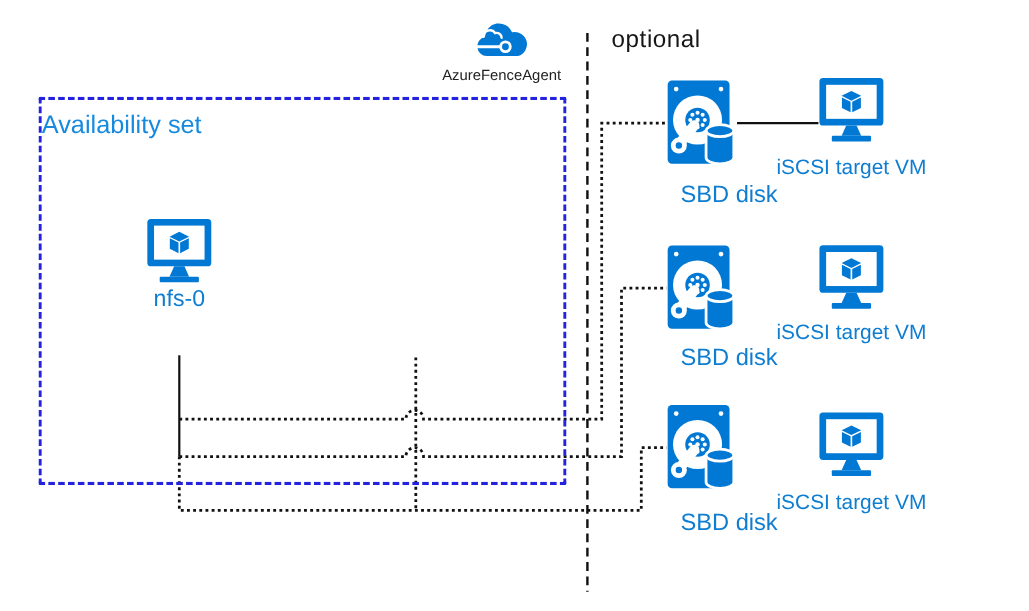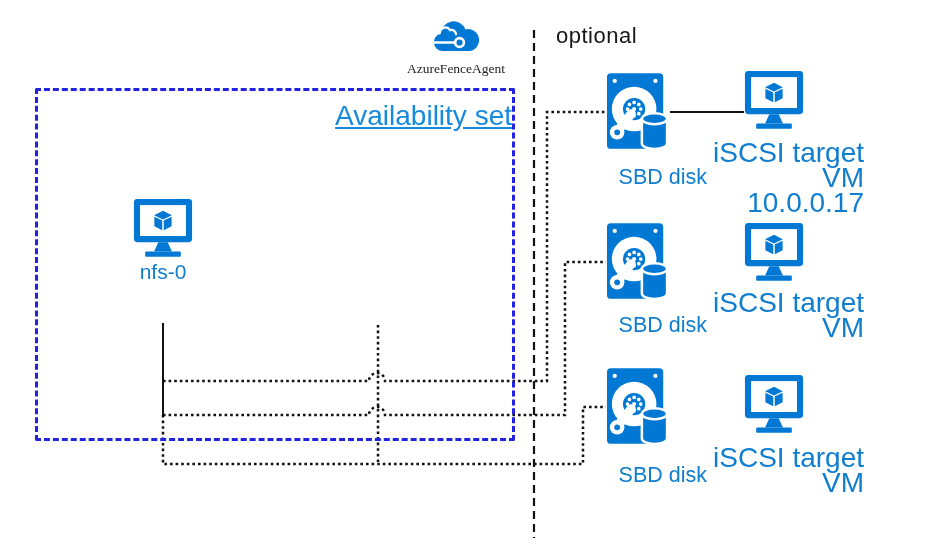--- a/index.html
+++ b/index.html
@@ -9,35 +9,35 @@
   }
   .abs{position:absolute;}
   .black-text{color:#161616;}
 
   #lines-svg{position:absolute;left:0;top:0;width:935px;height:555px;pointer-events:none;}
   .dotted{stroke:#111;stroke-width:2.5;fill:none;stroke-dasharray:2.6 3;}
   .solid{stroke:#111;stroke-width:2;fill:none;}
   .divider{stroke:#111;stroke-width:2.2;fill:none;stroke-dasharray:8 5;}
 
   .optional-label{left:556px;top:23px;font-size:22px;letter-spacing:0.5px;}
-  .agent-label{left:390px;top:61px;width:132px;text-align:center;font-size:13.5px;color:#222;font-family:Liberation Serif, serif;}
+  .agent-label{left:390px;top:61px;width:132px;text-align:center;font-size:13.5px;color:#222;}
   .cloud-wrap{left:430px;top:20px;width:52px;height:37px;}
 
   .avset-box{
     left:35px;top:88px;width:480px;height:353px;box-sizing:border-box;
     border:3px dashed #2323df;border-radius:2px;
   }
-  .avset-title{left:0;top:9px;width:100%;text-align:right;font-size:28px;color:#168ade;text-decoration:underline;}
+  .avset-title{left:0;top:9px;width:100%;text-align:left;font-size:23px;color:#168ade;}
 
   .vm-node{width:130px;text-align:center;}
   .vm-node .vm-icon-svg{display:block;margin:0 auto;}
   .node-name,.node-ip{font-size:21px;line-height:24px;color:#0f7dd0;}
 
   .sbd-label{width:130px;text-align:right;font-size:21.5px;color:#0f7dd0;}
-  .iscsi-label{width:180px;text-align:right;font-size:28px;line-height:25px;color:#0f7dd0;}
+  .iscsi-label{width:180px;text-align:center;font-size:19px;line-height:25px;color:#0f7dd0;}
 </style>
 </head>
 <body>
 
 <div id="canvas">
 
   <svg id="lines-svg" viewBox="0 0 935 555">
 
     <path class="divider" d="M534 30 V538"></path>
 
@@ -193,21 +193,20 @@
       <rect x="13" y="57" width="38" height="5.5" rx="1" fill="#0078d4"></rect>
     </svg>
   </div>
 
   <div class="abs sbd-label" style="left:577px;top:165px;">SBD disk</div>
   <div class="abs sbd-label" style="left:577px;top:313px;">SBD disk</div>
   <div class="abs sbd-label" style="left:577px;top:463px;">SBD disk</div>
 
   <div class="abs iscsi-label" style="left:684px;top:140px;">
     <div>iSCSI target VM</div>
-    <div>10.0.0.17</div>
   </div>
   <div class="abs iscsi-label" style="left:684px;top:290px;">
     <div>iSCSI target VM</div>
   </div>
   <div class="abs iscsi-label" style="left:684px;top:445px;">
     <div>iSCSI target VM</div>
   </div>
 
 </div>
 

